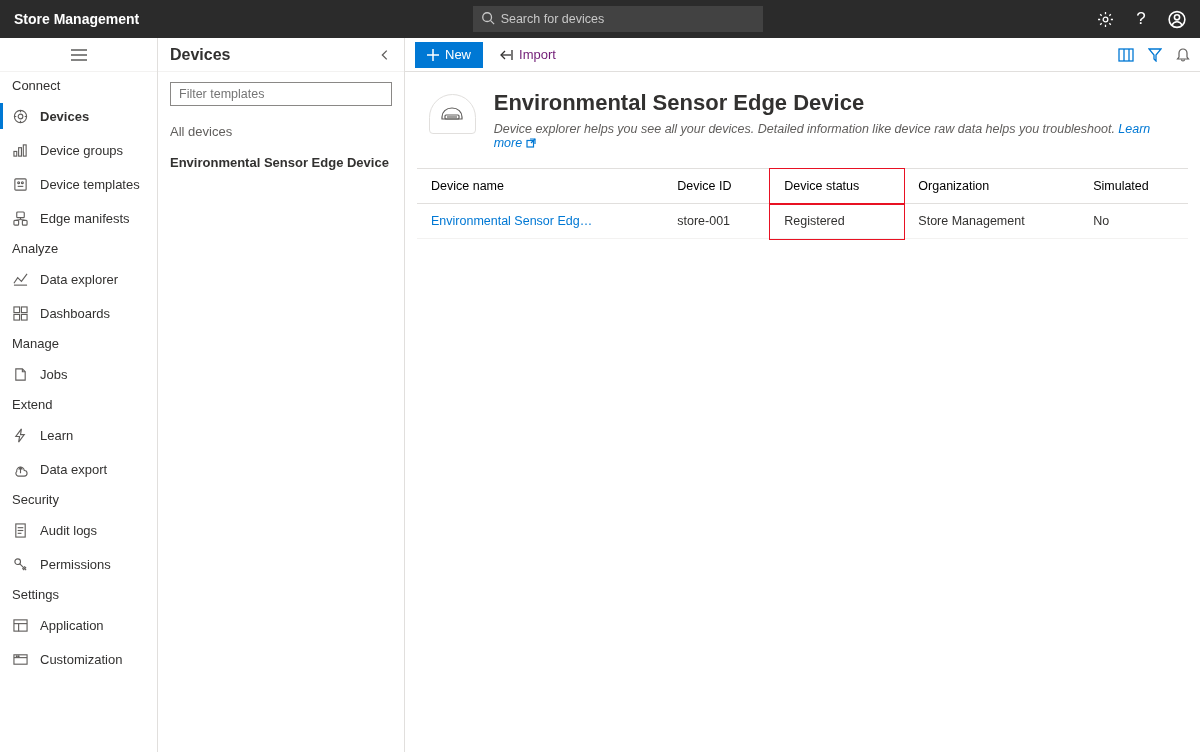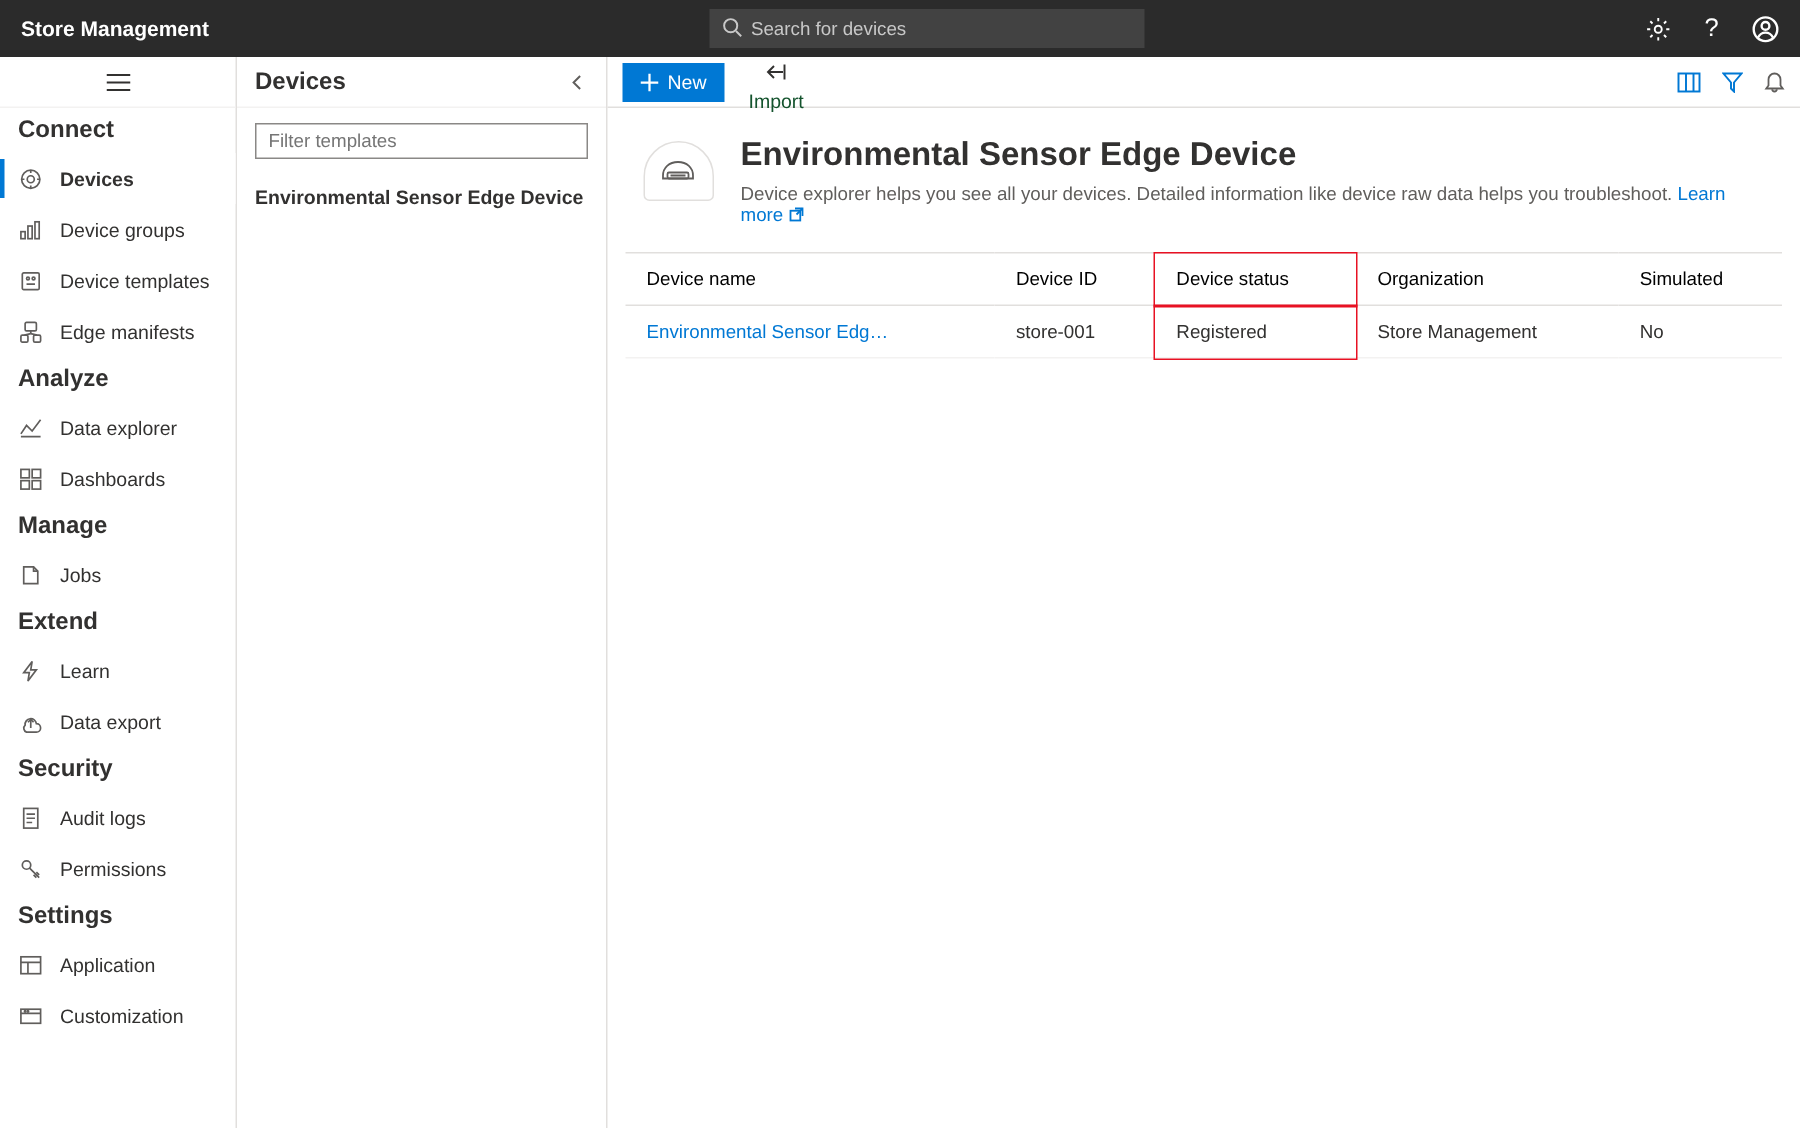--- a/index.html
+++ b/index.html
@@ -16,47 +16,47 @@
   .topicons span { width: 18px; height: 18px; display: inline-flex; align-items: center; justify-content: center; color: #fff; cursor: pointer; }
 
   
   .layout { display: flex; height: calc(752px - 38px); }
   .navcol { width: 158px; border-right: 1px solid #e1dfdd; position: relative; }
   .templatecol { width: 247px; border-right: 1px solid #e1dfdd; display: flex; flex-direction: column; }
   .maincol { flex: 1; display: flex; flex-direction: column; }
 
   
   .hamburger { height: 34px; display: flex; align-items: center; justify-content: center; cursor: pointer; border-bottom: 1px solid #f3f2f1; }
-  .navheader { font-size: 16px; color: #323130; padding: 6px 12px; font-weight: 700; }
+  .navheader { font-size: 13px; color: #323130; padding: 6px 12px; font-weight: 400; }
   .navitem { display: flex; align-items: center; height: 34px; padding: 0 12px; gap: 12px; font-size: 13px; color: #323130; cursor: pointer; }
   .navitem .nicon { width: 16px; height: 16px; display: inline-flex; align-items: center; justify-content: center; color: #605e5c; }
   .navitem.active { background: #fff; position: relative; }
   .navitem.active::before { content: ""; position: absolute; left: 0; top: 4px; bottom: 4px; width: 3px; background: #0078d4; }
   .navitem.active .label { font-weight: 600; }
 
   
   .tplhead { height: 34px; display: flex; align-items: center; padding: 0 12px; justify-content: space-between; border-bottom: 1px solid #f3f2f1; }
   .tplhead h2 { font-size: 16px; font-weight: 600; color: #323130; }
   .tplhead .back { color: #605e5c; cursor: pointer; }
   .tplfilter { padding: 10px 12px; }
   .tplfilter input { width: 100%; height: 24px; border: 1px solid #8a8886; padding: 0 8px; font-size: 12.5px; outline: none; }
   .tplitem { padding: 8px 12px; font-size: 13px; color: #605e5c; cursor: pointer; }
   .tplitem.sel { font-weight: 600; color: #323130; }
 
   
   .cmdbar { height: 34px; border-bottom: 1px solid #e1dfdd; display: flex; align-items: center; padding: 0 10px; gap: 6px; }
   .cmdbar .primary { background: #0078d4; color: #fff; height: 26px; border: none; padding: 0 12px; font-size: 13px; display: inline-flex; align-items: center; gap: 6px; cursor: pointer; }
-  .cmdbar .ghost { background: transparent; color: #14532d; height: 26px; border: none; padding: 0 10px; font-size: 13px; display: inline-flex; align-items: center; gap: 6px; cursor: pointer; flex-direction: column; }
+  .cmdbar .ghost { background: transparent; color: #701a75; height: 26px; border: none; padding: 0 10px; font-size: 13px; display: inline-flex; align-items: center; gap: 6px; cursor: pointer; }
   .cmdbar .right { margin-left: auto; display: flex; gap: 14px; align-items: center; }
   .cmdbar .right span { color: #0078d4; cursor: pointer; display: inline-flex; }
 
   .mainhead { display: flex; gap: 18px; padding: 18px 24px 12px 24px; align-items: flex-start; }
   .deviceicon { width: 48px; height: 40px; border: 1px solid #e1dfdd; border-radius: 24px 24px 4px 4px; display: flex; align-items: center; justify-content: center; color: #605e5c; margin-top: 4px; }
   .mainhead h1 { font-size: 22px; font-weight: 600; color: #323130; margin-bottom: 6px; }
-  .mainhead p { font-size: 12.5px; color: #605e5c; }
+  .mainhead p { font-size: 12.5px; color: #605e5c; font-style: italic; }
   .mainhead a { color: #0078d4; text-decoration: none; }
 
   .tablewrap { padding: 0 12px; }
   table { width: 100%; border-collapse: collapse; margin-top: 6px; }
   thead th { text-align: left; font-size: 12.5px; font-weight: 400; color: #000000; padding: 10px 14px; border-bottom: 1px solid #e1dfdd; border-top: 1px solid #e1dfdd; background: #fff; }
   tbody td { font-size: 12.5px; padding: 10px 14px; color: #323130; border-bottom: 1px solid #f3f2f1; }
   tbody td.link { color: #0078d4; cursor: pointer; }
   .redbox { outline: 1.5px solid #e81123; }
 
   svg { display: block; }
@@ -251,20 +251,21 @@
       <span class="back">
         <svg width="14" height="14" viewBox="0 0 16 16" fill="none" stroke="currentColor" stroke-width="1.5">
             <polyline points="10,3 5,8 10,13"></polyline>
           </svg>
       </span>
     </div>
     <div class="tplfilter">
       <input type="text" placeholder="Filter templates" style="">
     </div>
     <div id="tpl-body">
+        <div class="tplitem">All devices</div>
         <div class="tplitem sel">Environmental Sensor Edge Device</div>
       </div>
   </div>
 
   <div class="maincol">
     <div class="cmdbar">
       <button class="primary">
         <span>
             <svg width="12" height="12" viewBox="0 0 12 12" stroke="white" stroke-width="1.5">
               <line x1="6" y1="0" x2="6" y2="12"></line>

